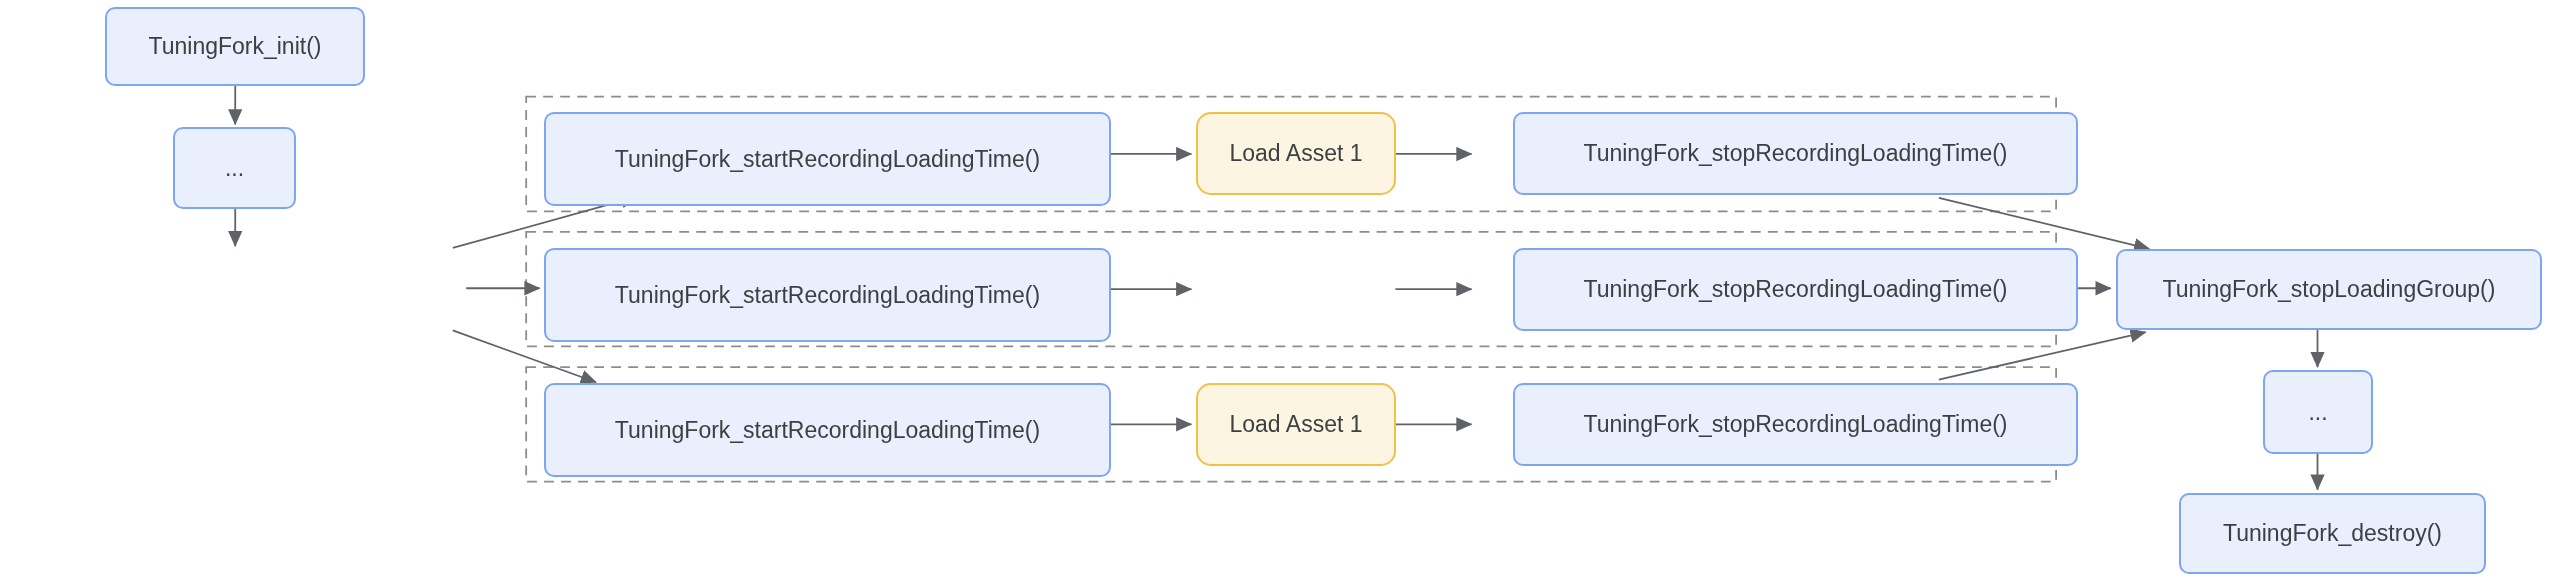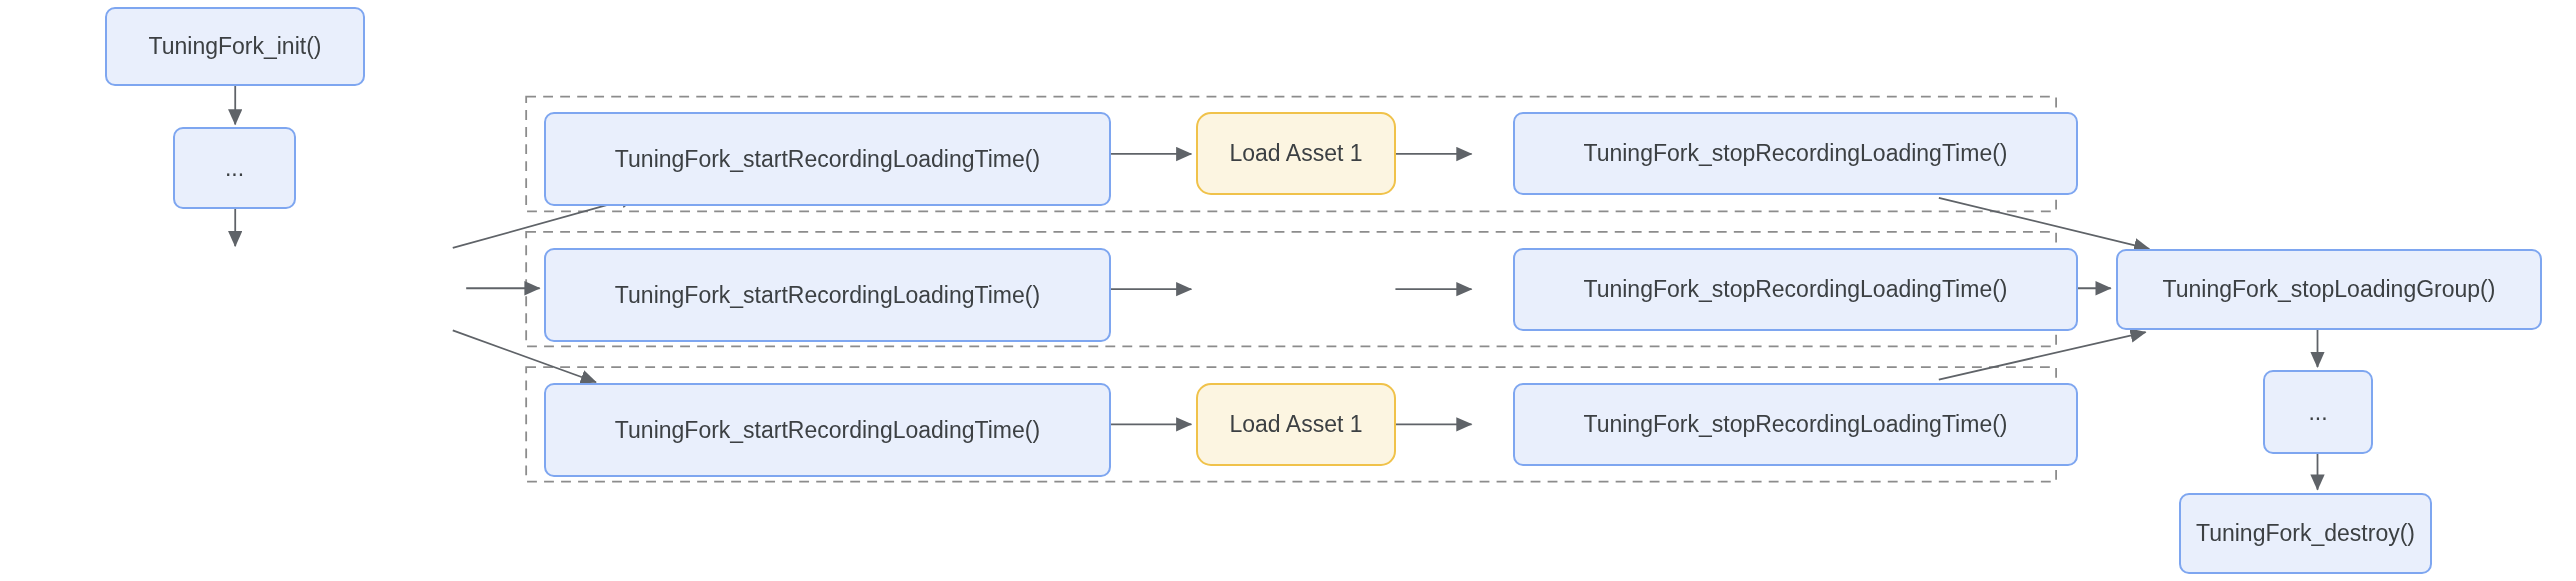--- a/index.html
+++ b/index.html
@@ -49,21 +49,21 @@
 
   .n-row-start         { left: 544px;  width: 567px; height: 94px; }
   .n-row-asset         { left: 1196px; width: 200px; height: 83px; }
   .n-row-stop          { left: 1475px; width: 565px; height: 83px; margin-left: 38px; }
   .r1 { top: 112px; }
   .r2 { top: 248px; }
   .r3 { top: 383px; }
 
   .n-stop-group        { left: 2116px; top: 249px; width: 426px; height: 81px; }
   .n-ellipsis-bottom   { left: 2263px; top: 370px; width: 110px; height: 84px; }
-  .n-destroy           { left: 2179px; top: 493px; width: 253px; height: 81px; }
+  .n-destroy           { left: 2179px; top: 493px; width: 307px; height: 81px; }
 
   svg { display: block; }
   .edge {
     stroke: #5F6368;
     stroke-width: 2;
     fill: none;
   }
   .group-rect {
     stroke: #8C8C8C;
     stroke-width: 2;

